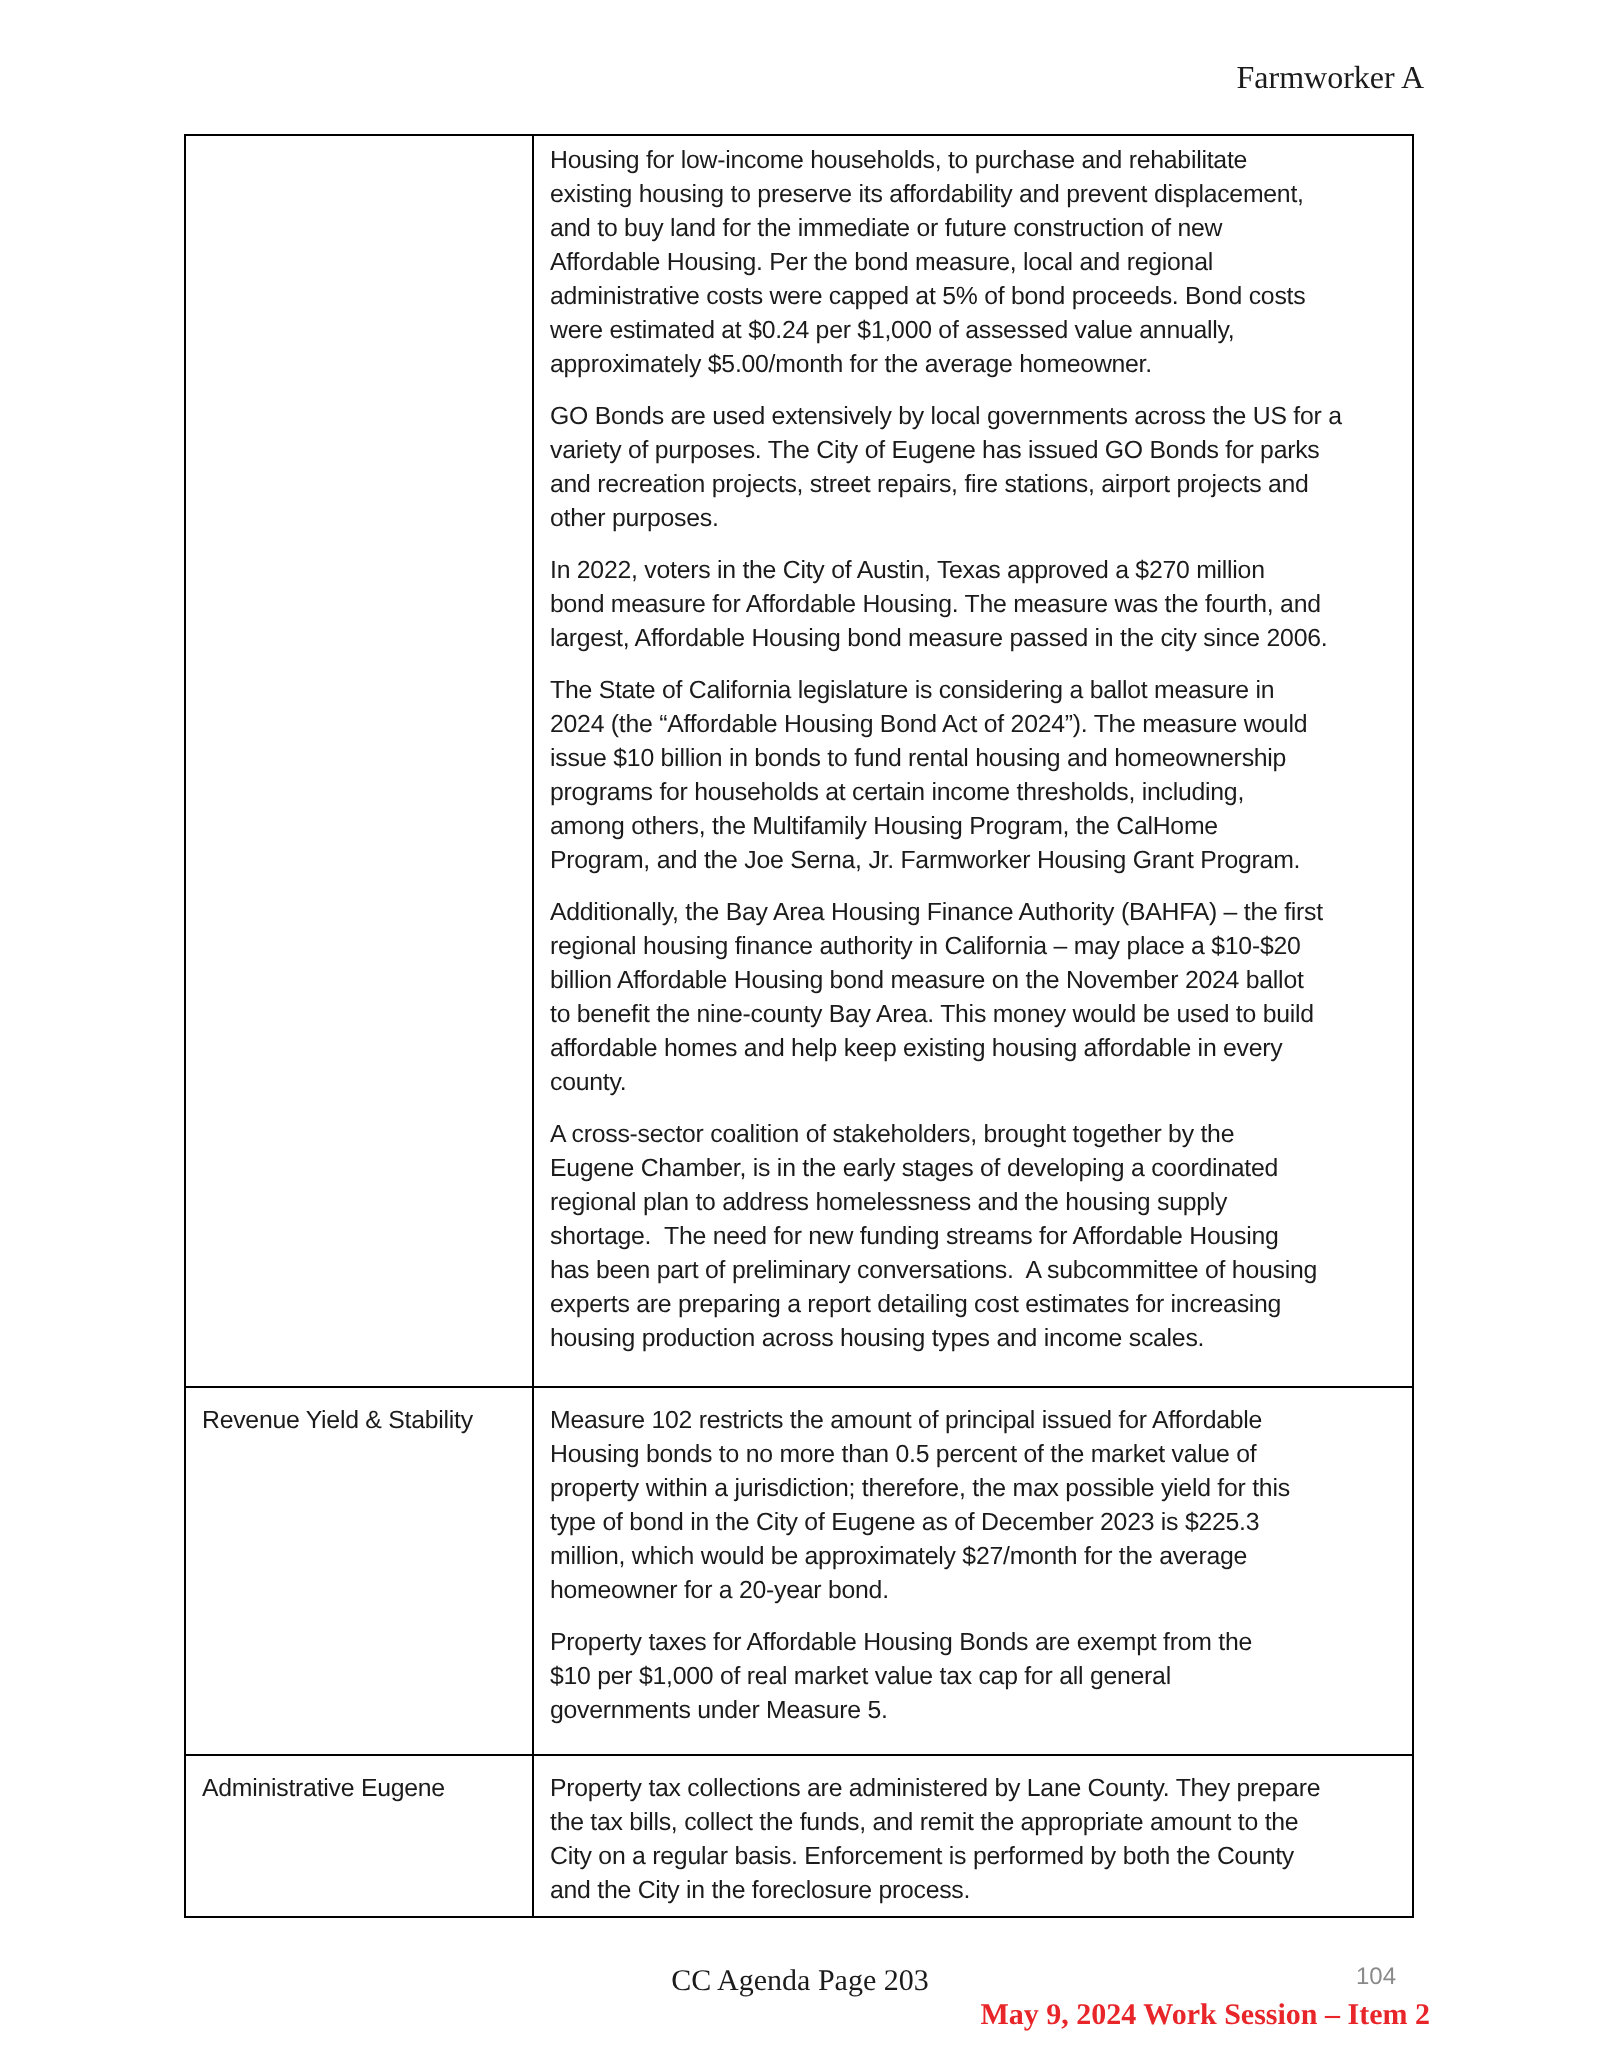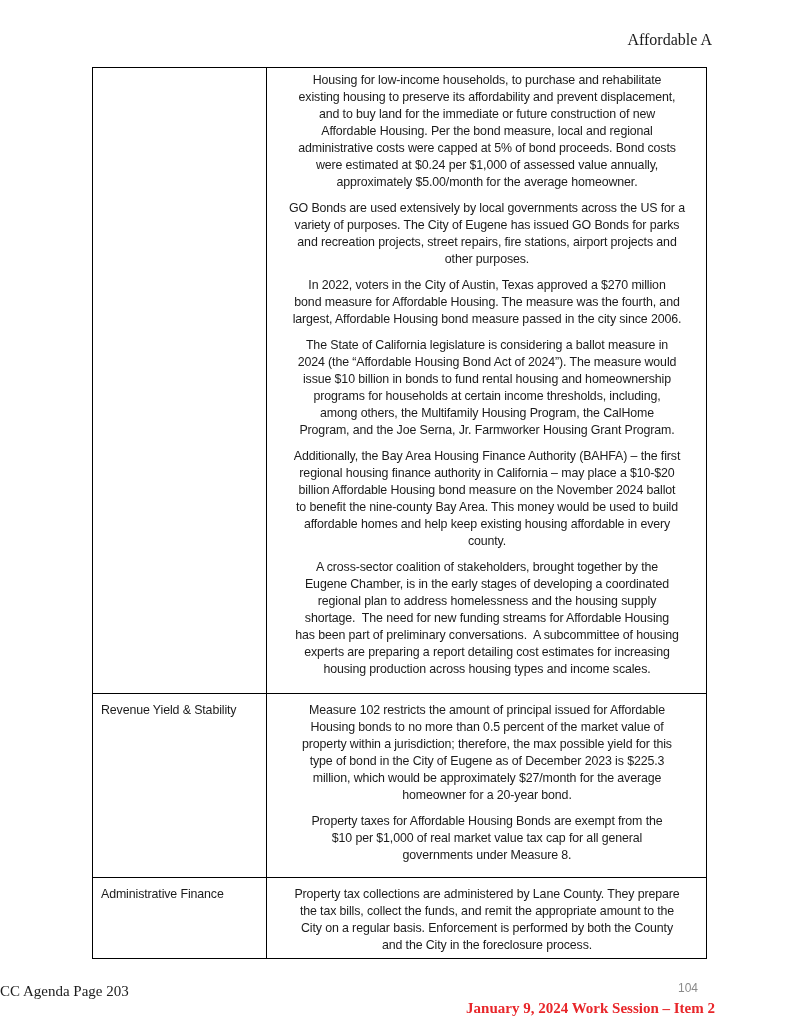--- a/index.html
+++ b/index.html
@@ -33,29 +33,30 @@
   td.label-cell { width: 174px; }
   td.content-cell { width: 440px; padding-right: 4px; }
   .cell-text, .row-label {
     font-size: 12.4px;
     line-height: 17px;
     letter-spacing: -0.12px;
     white-space: pre-wrap;
     color: #1b1b1b;
   }
   .row-label { padding-top: 4px; }
-  td.content-cell .cell-text { margin-bottom: 9px; text-align: center; }
+  td.content-cell .cell-text { margin-bottom: 9px; }
   td.content-cell .cell-text:last-child { margin-bottom: 0; }
   tr.row-continuation td { height: 626px; }
   tr.row-revenue td { height: 184px; padding-top: 8px; }
   tr.row-admin td { height: 81px; padding-top: 8px; }
   tr.row-revenue td .row-label, tr.row-admin td .row-label { padding-top: 0; }
   .footer-agenda {
     position: absolute;
     top: 983px; left: 0; width: 800px;
+    text-align: center;
     font-family: "Liberation Serif", serif;
     font-size: 15px;
     color: #1b1b1b;
   }
   .footer-page-number {
     position: absolute;
     top: 981px; right: 102px;
     font-family: "Liberation Sans", sans-serif;
     font-size: 12px;
     color: #8a8a8a;
@@ -65,21 +66,21 @@
     top: 1000px; right: 85px;
     font-family: "Liberation Serif", serif;
     font-size: 15px;
     font-weight: bold;
     color: #e8262a;
   }
 </style>
 </head>
 <body>
 
-<div class="attachment-label">Affordable A</div>
+<div class="attachment-label">Farmworker A</div>
 
 <table class="info-table">
   <tbody>
       <tr class="row-continuation">
     <td class="label-cell">
       <div class="row-label"></div>
     </td>
     <td class="content-cell">
       <div class="cell-text">Housing for low-income households, to purchase and rehabilitate
 existing housing to preserve its affordability and prevent displacement,
@@ -122,34 +123,34 @@
     </td>
     <td class="content-cell">
       <div class="cell-text">Measure 102 restricts the amount of principal issued for Affordable
 Housing bonds to no more than 0.5 percent of the market value of
 property within a jurisdiction; therefore, the max possible yield for this
 type of bond in the City of Eugene as of December 2023 is $225.3
 million, which would be approximately $27/month for the average
 homeowner for a 20-year bond.</div>
       <div class="cell-text">Property taxes for Affordable Housing Bonds are exempt from the
 $10 per $1,000 of real market value tax cap for all general
-governments under Measure 8.</div>
+governments under Measure 5.</div>
     </td>
   </tr>
   <tr class="row-admin">
     <td class="label-cell">
-      <div class="row-label">Administrative Finance</div>
+      <div class="row-label">Administrative Eugene</div>
     </td>
     <td class="content-cell">
       <div class="cell-text">Property tax collections are administered by Lane County. They prepare
 the tax bills, collect the funds, and remit the appropriate amount to the
 City on a regular basis. Enforcement is performed by both the County
 and the City in the foreclosure process.</div>
     </td>
   </tr>
 </tbody>
   </table>
 
 <div class="footer-agenda">CC Agenda Page 203</div>
 
 <div class="footer-page-number">104</div>
 
-<div class="footer-stamp">January 9, 2024 Work Session – Item 2</div>
+<div class="footer-stamp">May 9, 2024 Work Session – Item 2</div>
 
 </body></html>

